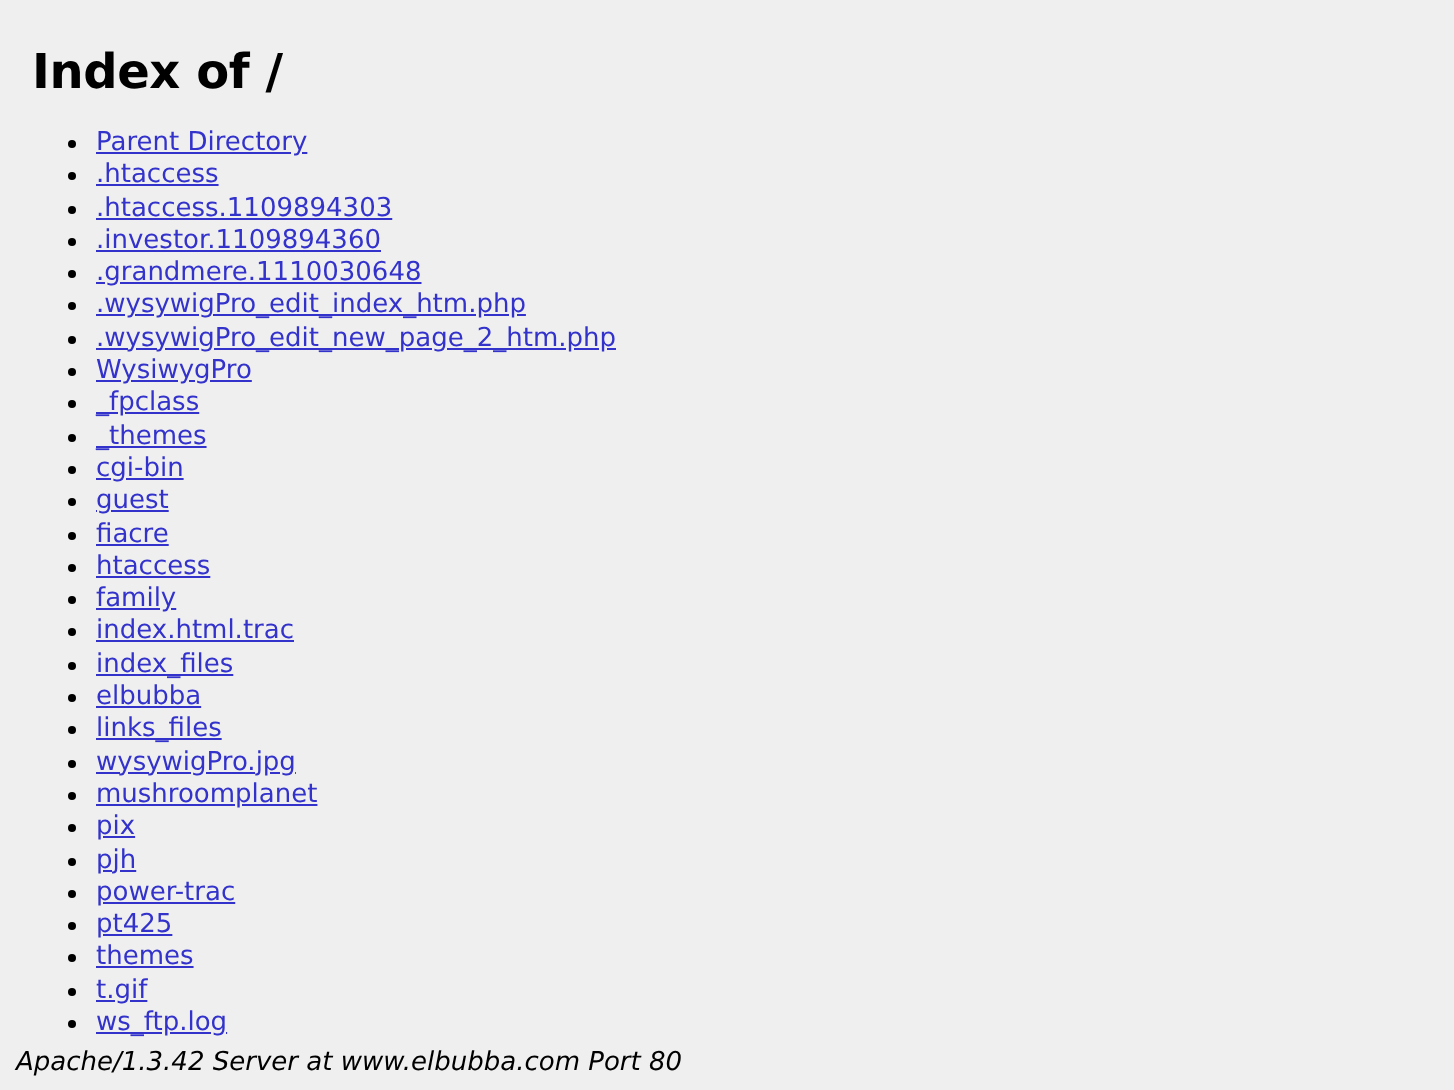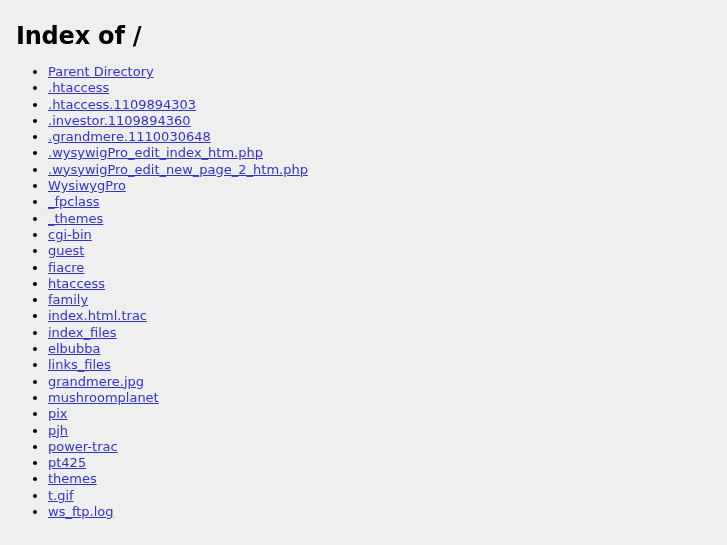--- a/index.html
+++ b/index.html
@@ -86,25 +86,26 @@
       <li><a class="index-link" href="#">_themes</a></li>
       <li><a class="index-link" href="#">cgi-bin</a></li>
       <li><a class="index-link" href="#">guest</a></li>
       <li><a class="index-link" href="#">fiacre</a></li>
       <li><a class="index-link" href="#">htaccess</a></li>
       <li><a class="index-link" href="#">family</a></li>
       <li><a class="index-link" href="#">index.html.trac</a></li>
       <li><a class="index-link" href="#">index_files</a></li>
       <li><a class="index-link" href="#">elbubba</a></li>
       <li><a class="index-link" href="#">links_files</a></li>
-      <li><a class="index-link" href="#">grandmere.jpg</a></li>
+      <li><a class="index-link" href="#">wysywigPro.jpg</a></li>
       <li><a class="index-link" href="#">mushroomplanet</a></li>
       <li><a class="index-link" href="#">pix</a></li>
       <li><a class="index-link" href="#">pjh</a></li>
       <li><a class="index-link" href="#">power-trac</a></li>
       <li><a class="index-link" href="#">pt425</a></li>
       <li><a class="index-link" href="#">themes</a></li>
       <li><a class="index-link" href="#">t.gif</a></li>
       <li><a class="index-link" href="#">ws_ftp.log</a></li>
     </ul>
 
+  <div class="server-signature">Apache/1.3.42 Server at www.elbubba.com Port 80</div>
 
 </div>
 
 </body></html>

